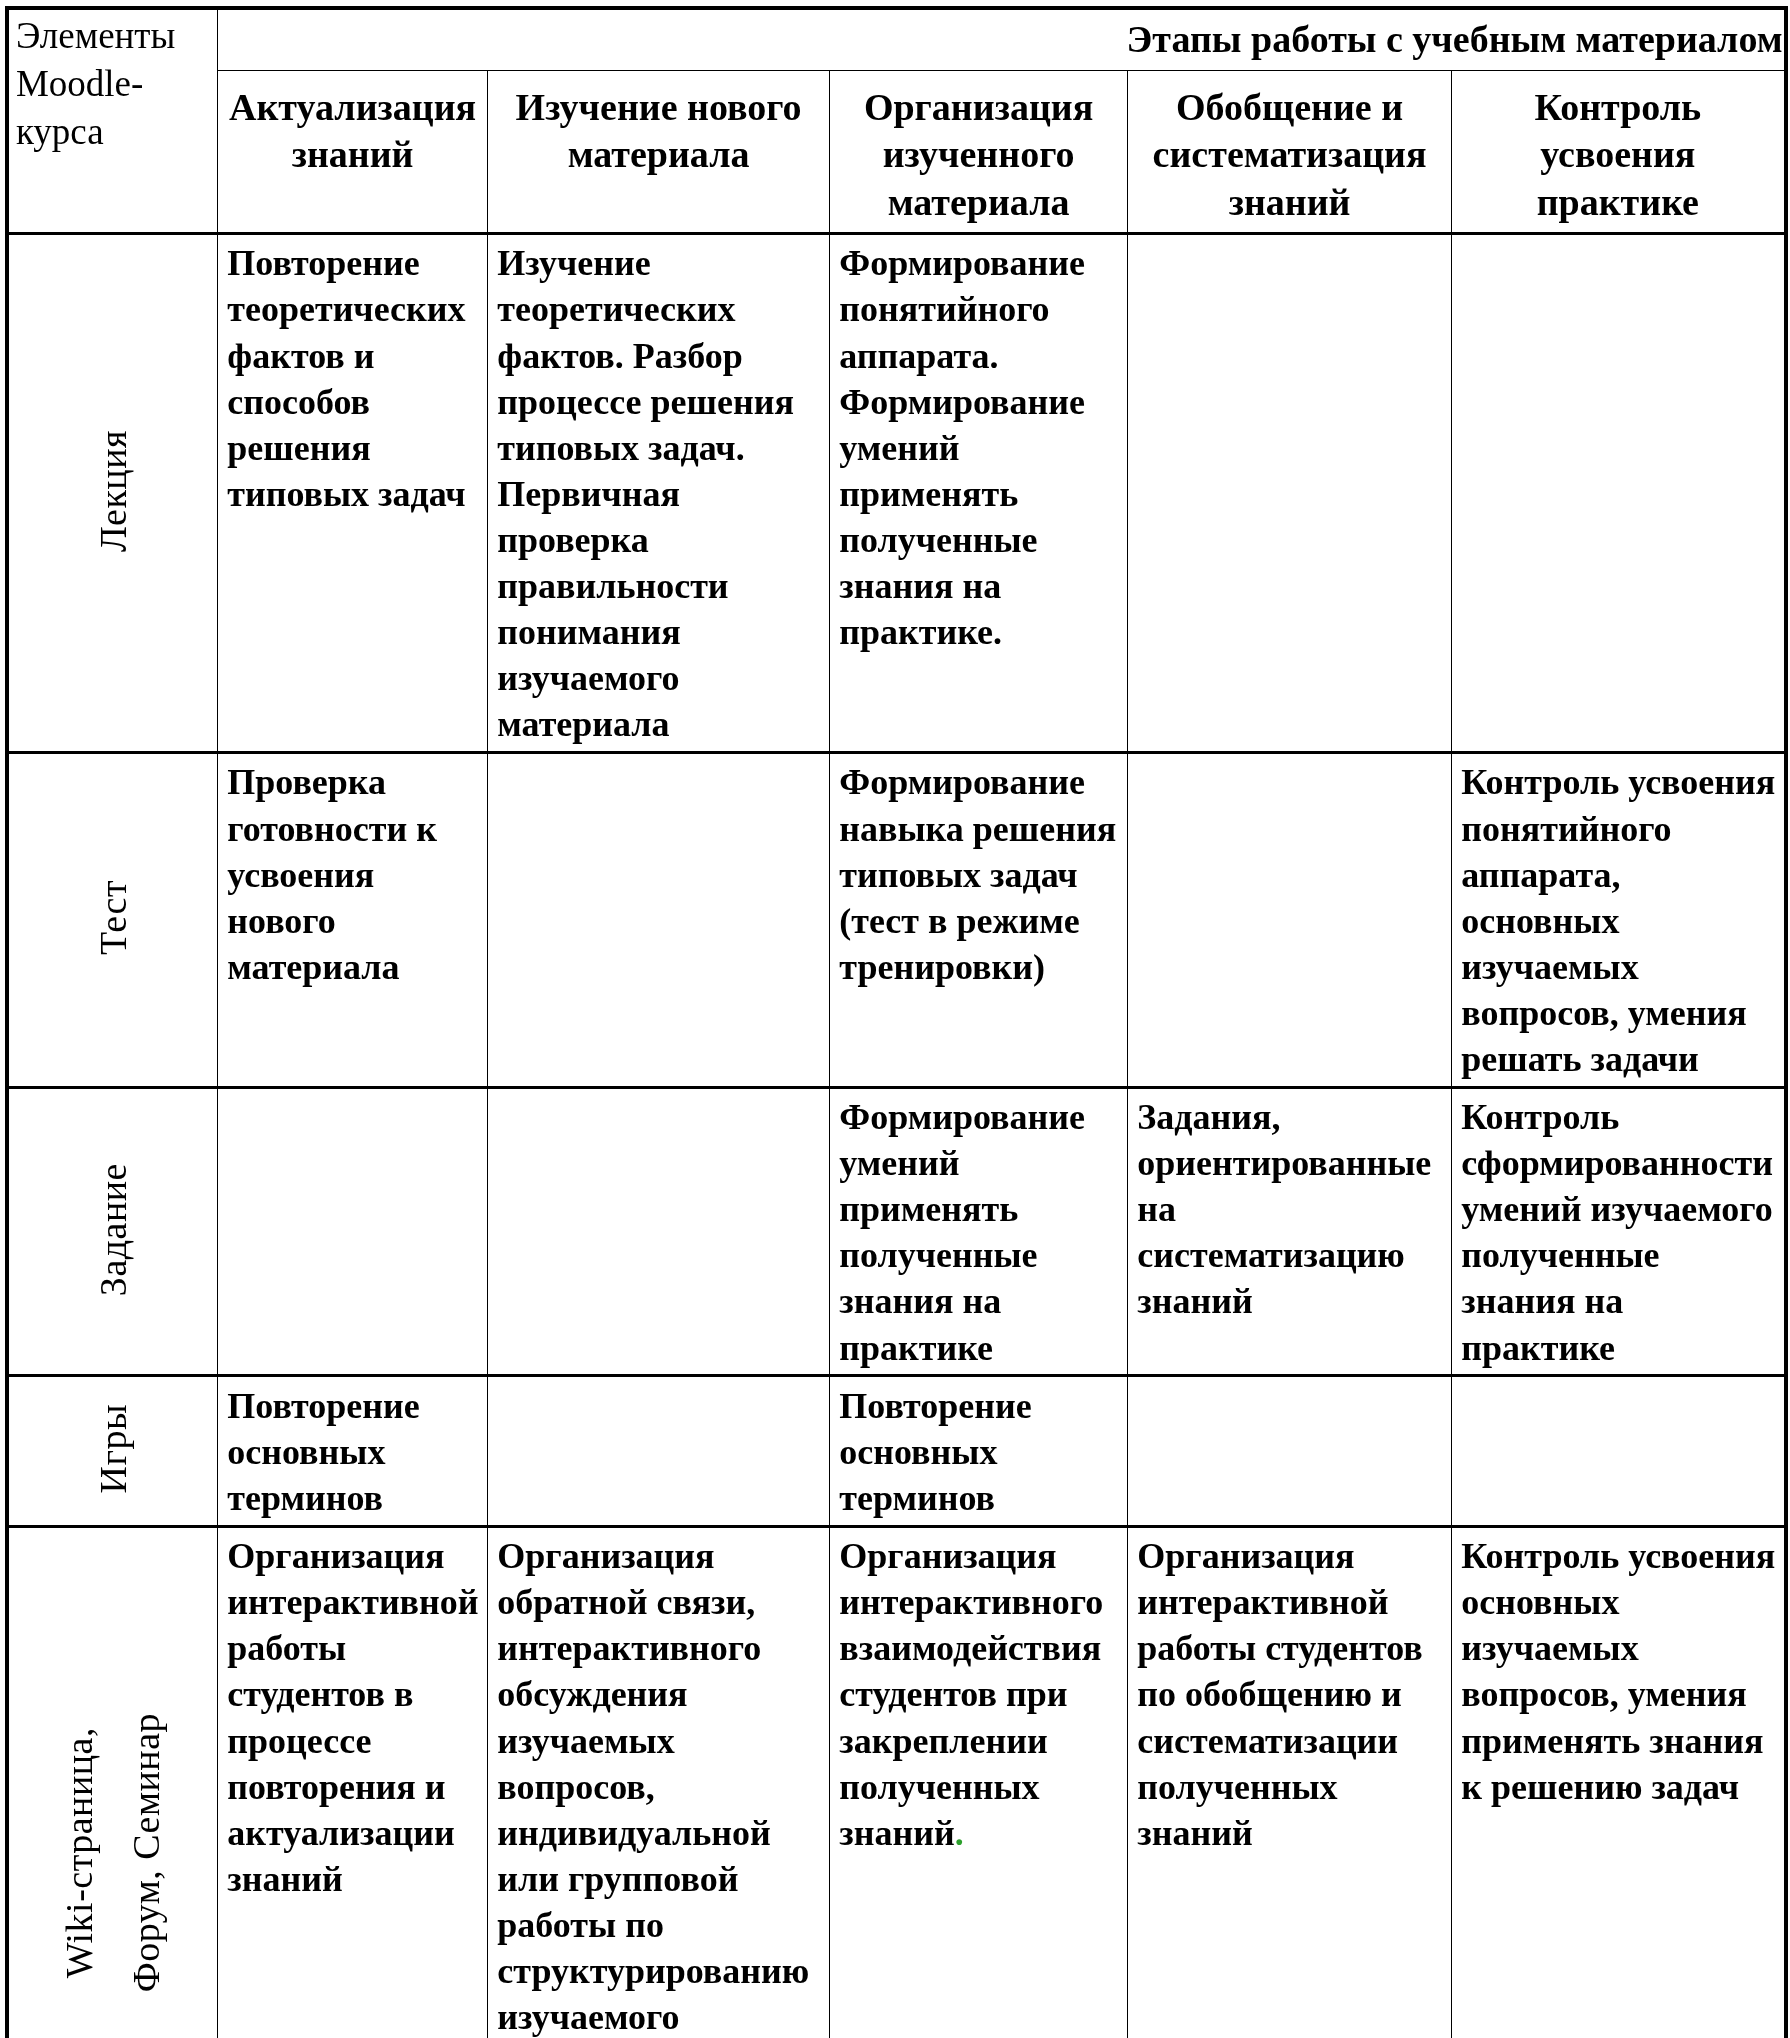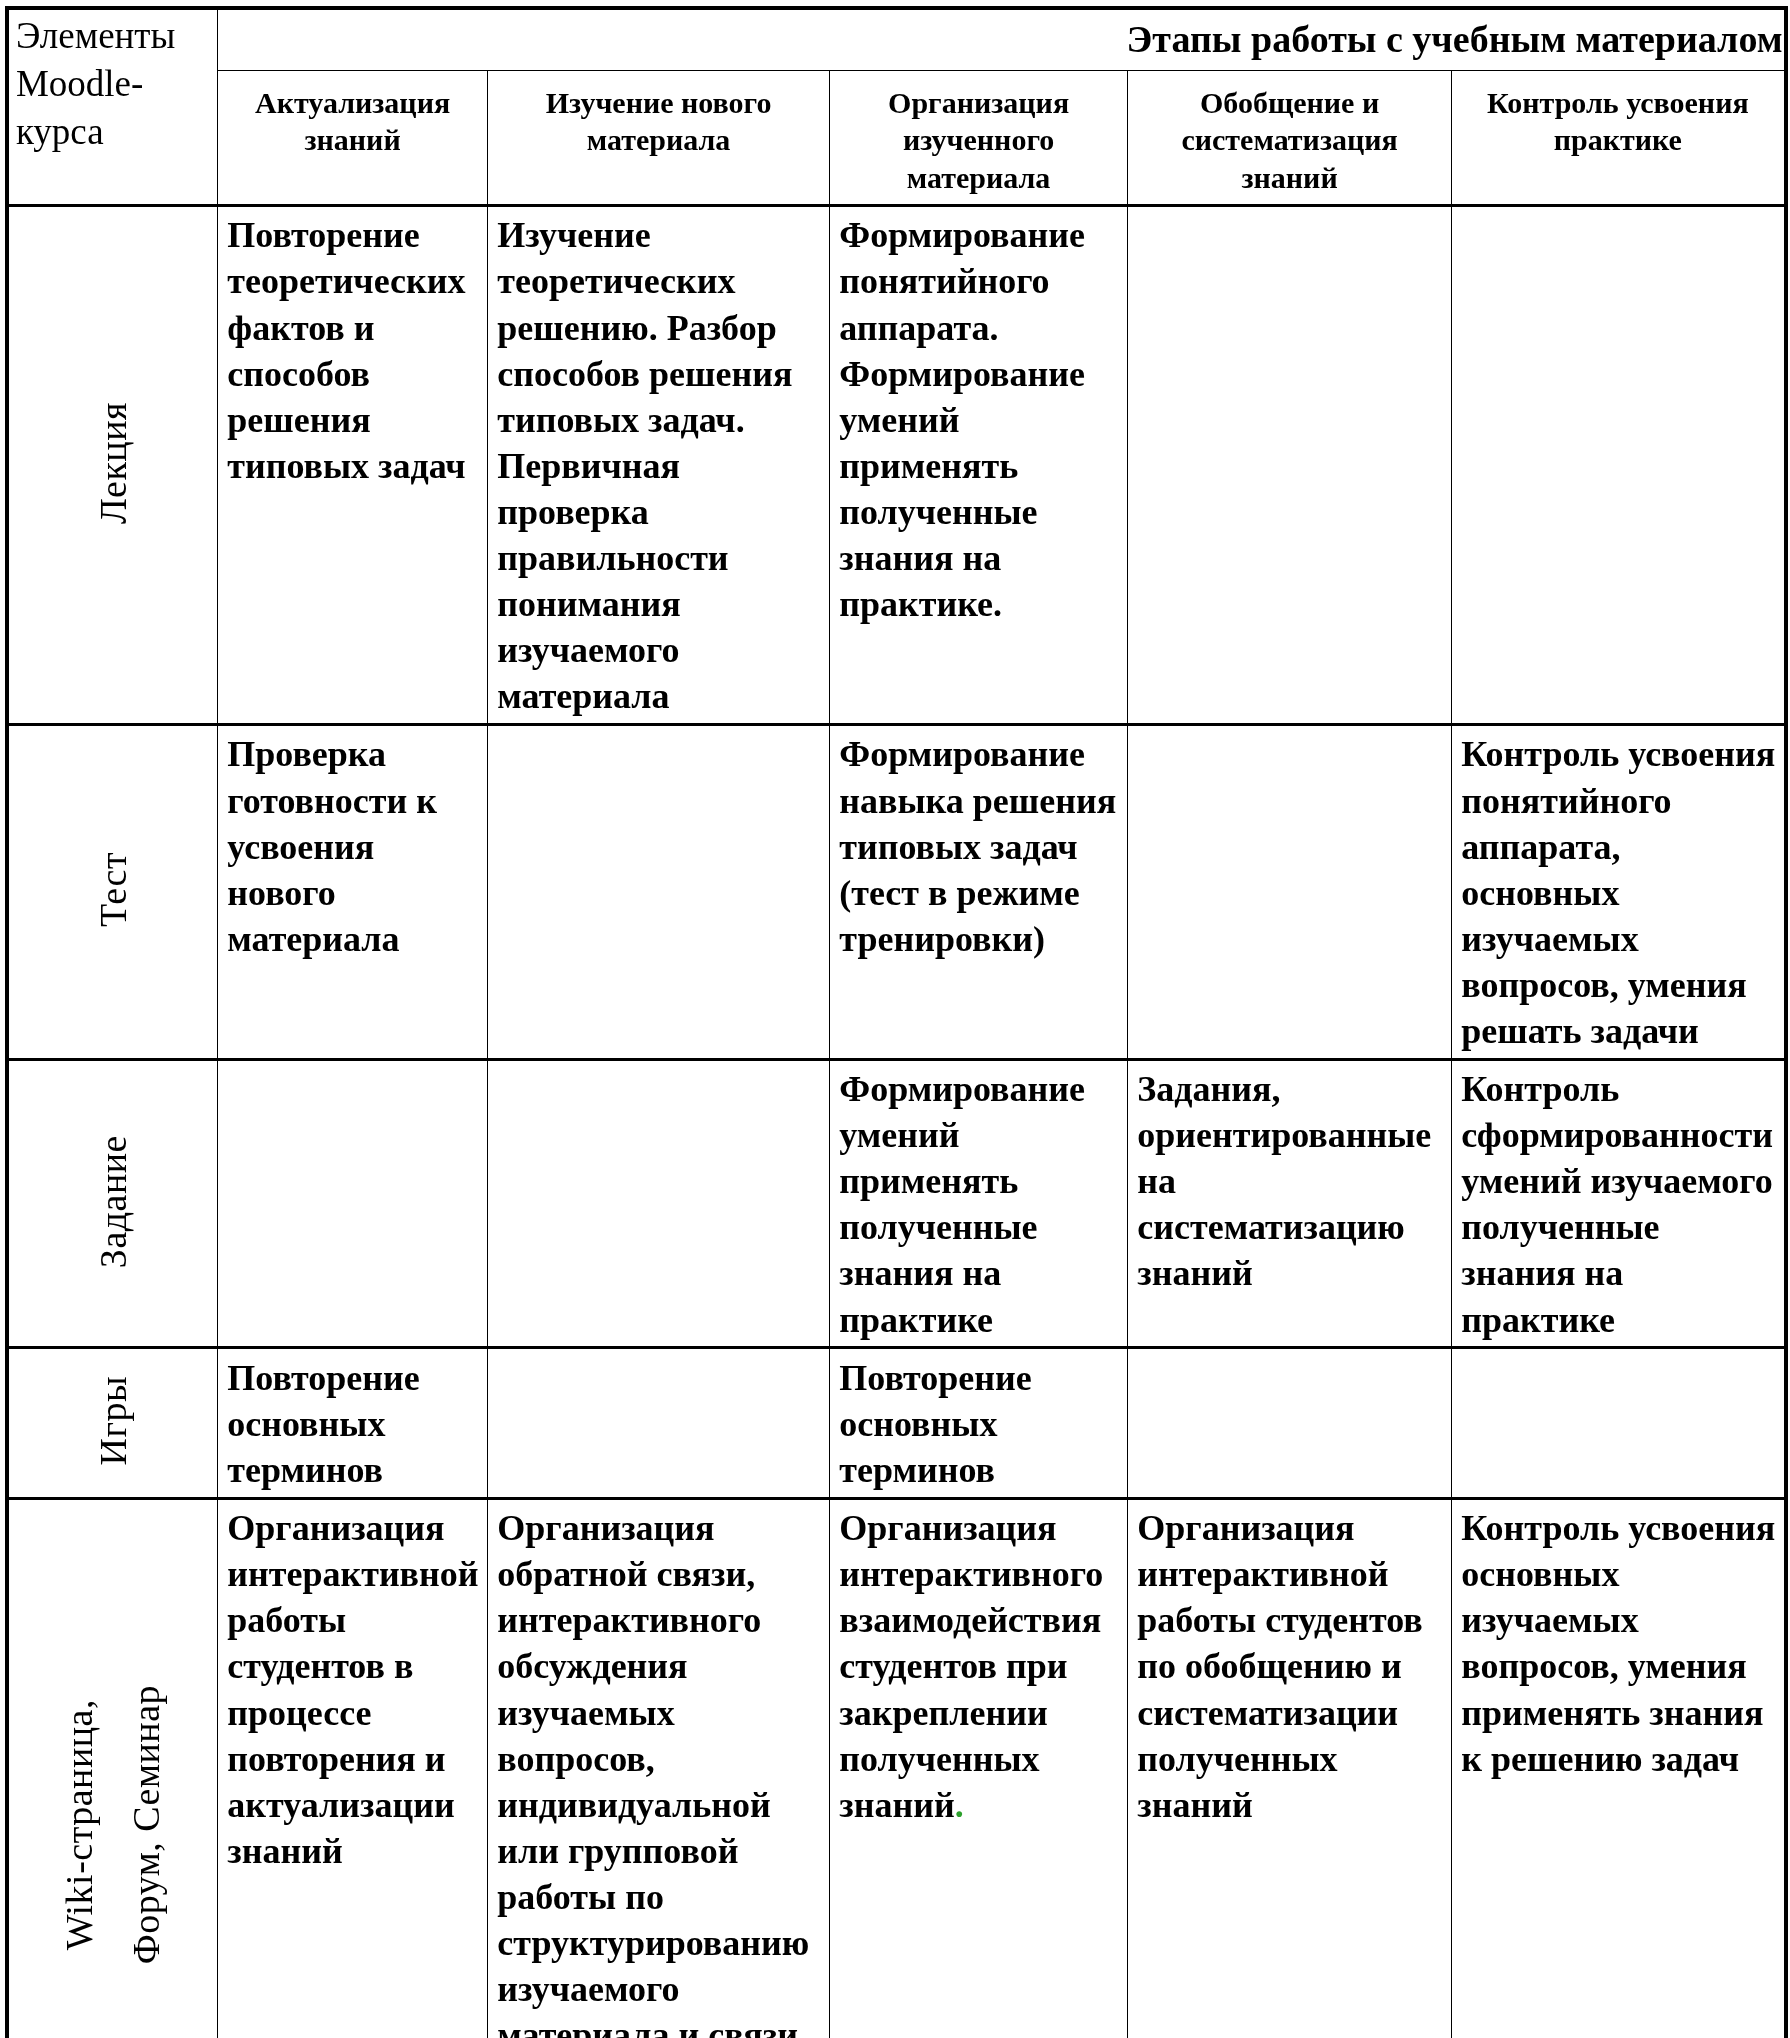--- a/index.html
+++ b/index.html
@@ -48,21 +48,21 @@
   }
   .stages-cell {
     font-size: 38px;
     font-weight: bold;
     text-align: right;
     vertical-align: top;
     padding-top: 5.5px;
     line-height: 1.25;
   }
   th.stage-col {
-    font-size: 30px;
+    font-size: 38px;
     font-weight: bold;
     text-align: center;
     line-height: 1.25;
     padding: 13px 7.3px 5.5px 7.3px;
   }
   td.label-cell {
     vertical-align: middle;
     text-align: center;
     padding: 0;
   }
@@ -110,21 +110,21 @@
       <th class="stage-col">Организация изученного материала</th>
       <th class="stage-col">Обобщение и систематизация знаний</th>
       <th class="stage-col">Контроль усвоения практике</th>
     </tr>
 
     <tr class="body-row r-lecture">
       <td class="label-cell">
         <span class="vlabel">Лекция</span>
       </td>
       <td class="body-cell">Повторение теоретических фактов и способов решения типовых задач</td>
-      <td class="body-cell">Изучение теоретических решению. Разбор способов решения типовых задач. Первичная проверка правильности понимания изучаемого материала</td>
+      <td class="body-cell">Изучение теоретических фактов. Разбор процессе решения типовых задач. Первичная проверка правильности понимания изучаемого материала</td>
       <td class="body-cell">Формирование понятийного аппарата. Формирование умений применять полученные знания на практике.</td>
       <td class="body-cell"></td>
       <td class="body-cell"></td>
     </tr>
 
     <tr class="body-row r-test">
       <td class="label-cell">
         <span class="vlabel">Тест</span>
       </td>
       <td class="body-cell">Проверка готовности к усвоения нового материала</td>

